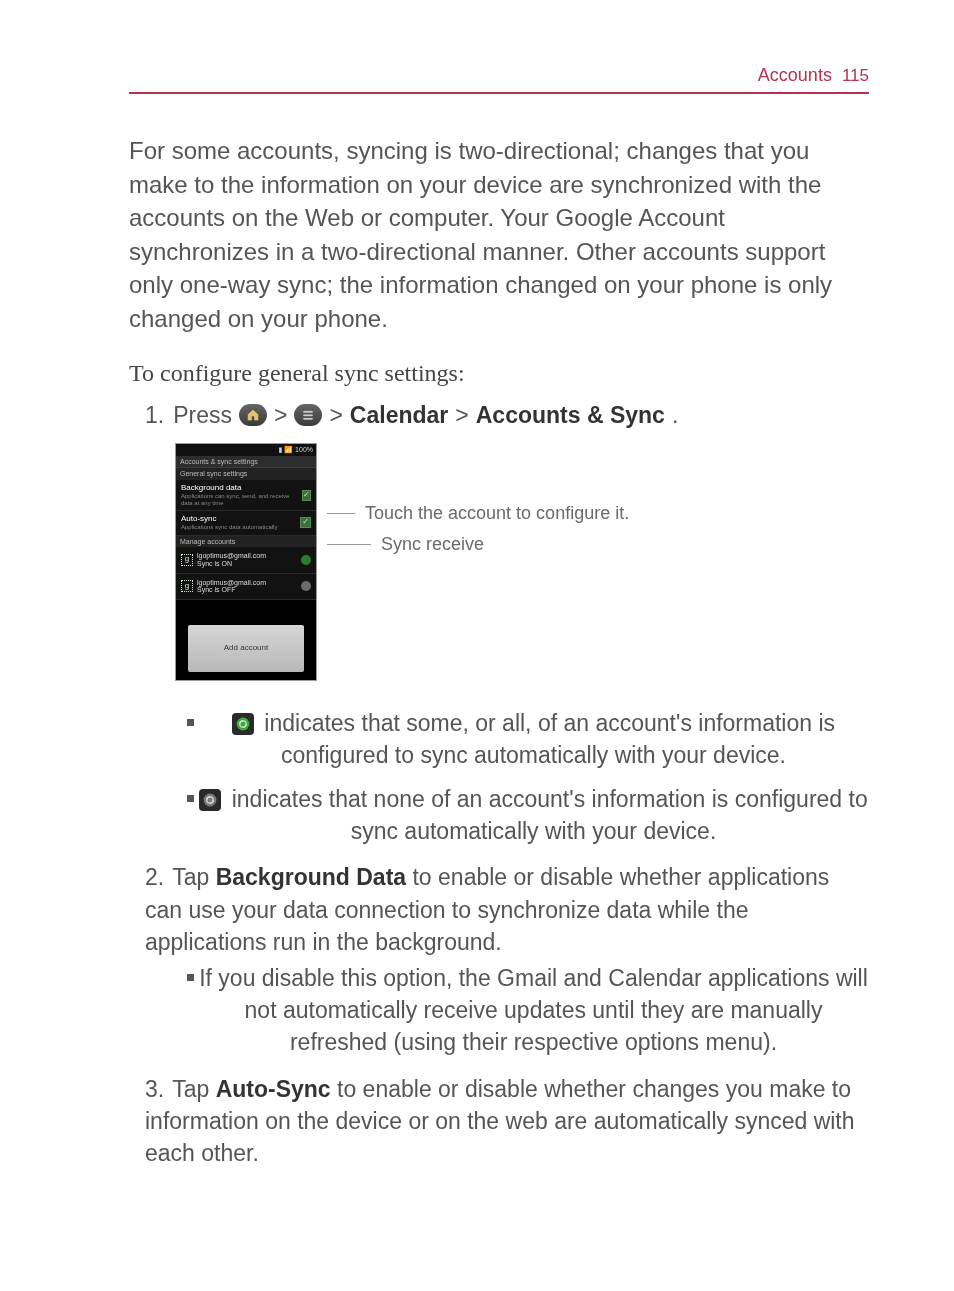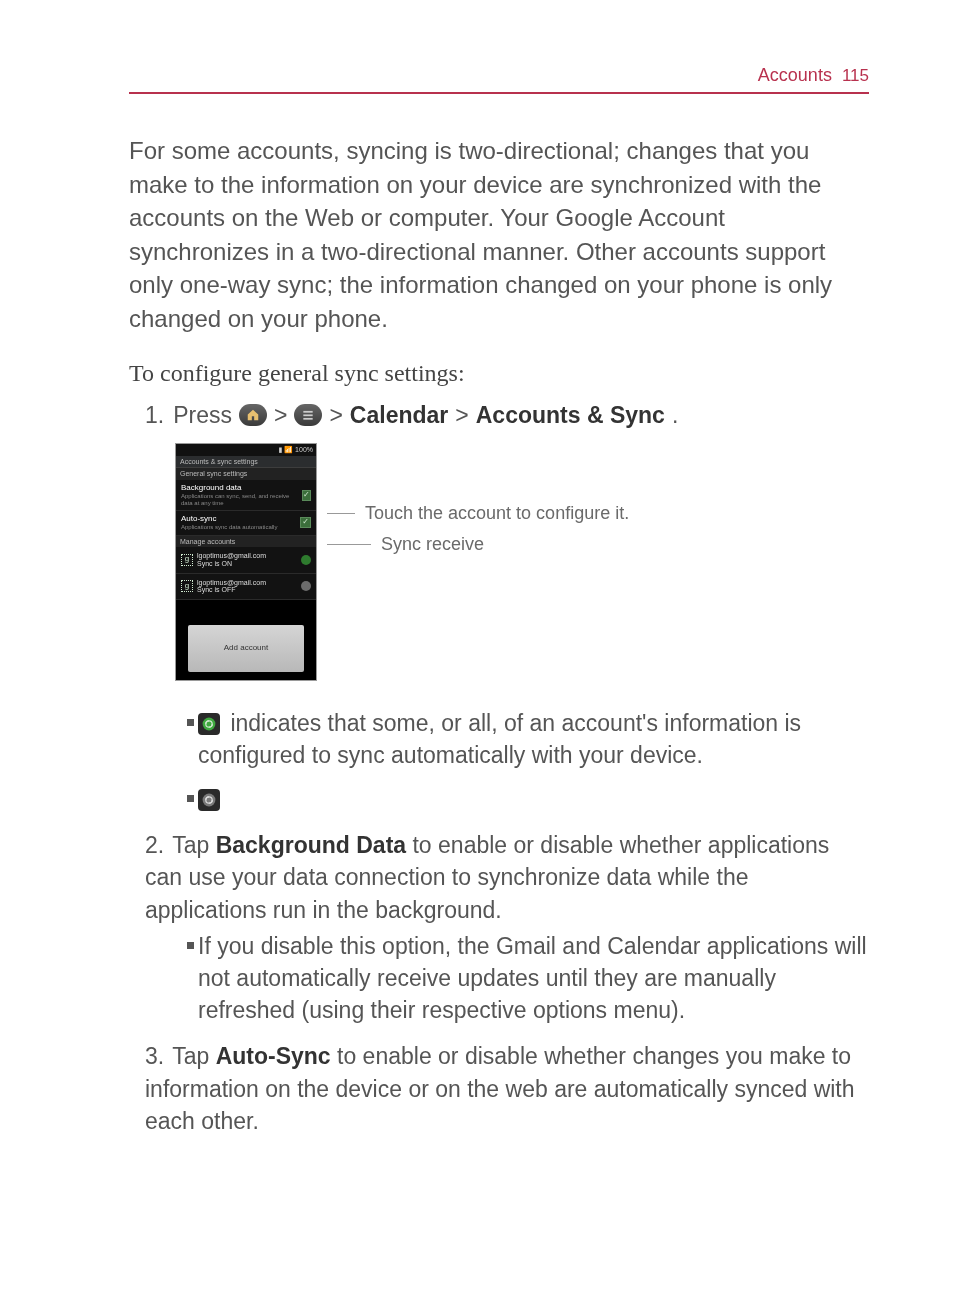--- a/index.html
+++ b/index.html
@@ -184,20 +184,21 @@
   margin-top: 4px;
 }
 ul.sub > li {
   font-size: 23px;
   line-height: 1.4;
   font-weight: 300;
   color: #555;
   margin-bottom: 12px;
   display: flex;
   gap: 4px;
+  text-align: center;
 }
 ul.sub > li .bullet {
   width: 7px; height: 7px;
   background: #555;
   margin-top: 12px;
   flex-shrink: 0;
 }
 .sync-icon {
   display: inline-flex;
   width: 22px; height: 22px;
@@ -327,20 +328,21 @@
         <li>
           <span class="bullet"></span>
           <div class="no-indent">
             <span class="sync-icon sync-gray">
               <svg width="16" height="16" viewBox="0 0 20 20">
                   <circle class="outer" cx="10" cy="10" r="8"></circle>
                   <path d="M6 10 A4 4 0 1 1 10 14" fill="none" stroke="#ddd" stroke-width="1.5"></path>
                   <path d="M14 10 A4 4 0 1 1 10 6" fill="none" stroke="#ddd" stroke-width="1.5"></path>
                 </svg>
             </span>
+            <span>indicates that none of an account's information is configured to sync automatically with your device.</span>
           </div>
         </li>
       </ul>
     </li>
 
     <li>
       <div>
         <span class="step-num">2.</span>
         <span>Tap </span><span class="bold">Background Data</span><span> to enable or disable whether applications can use your data connection to synchronize data while the applications run in the background.</span>
       </div>

